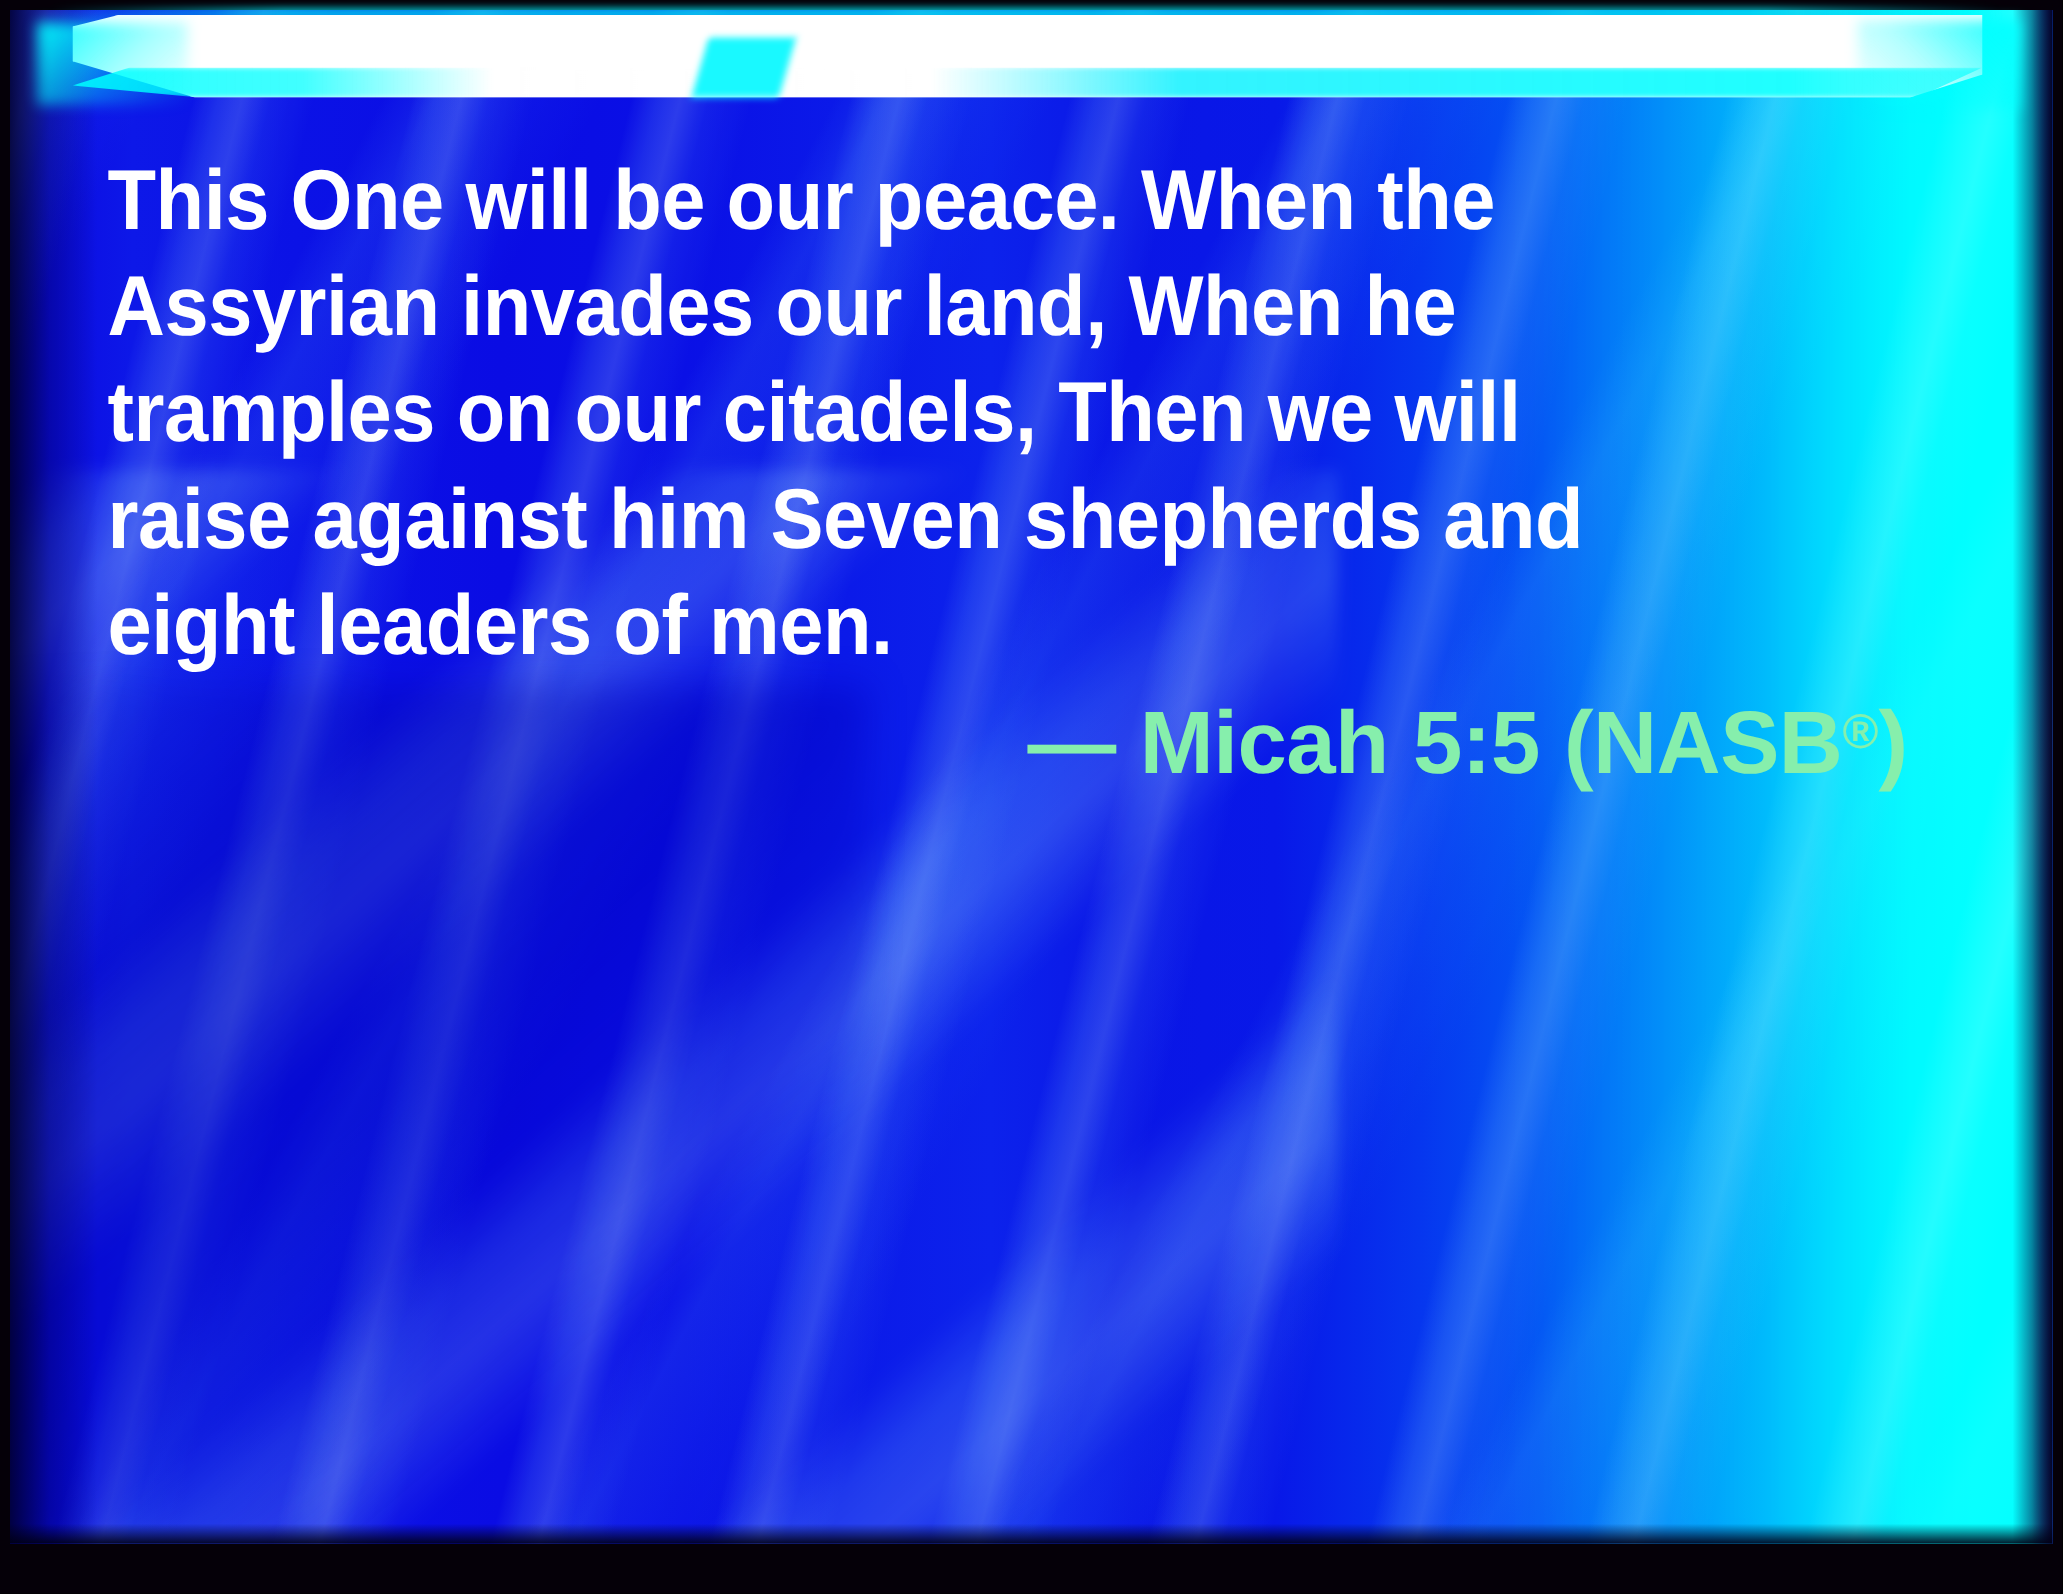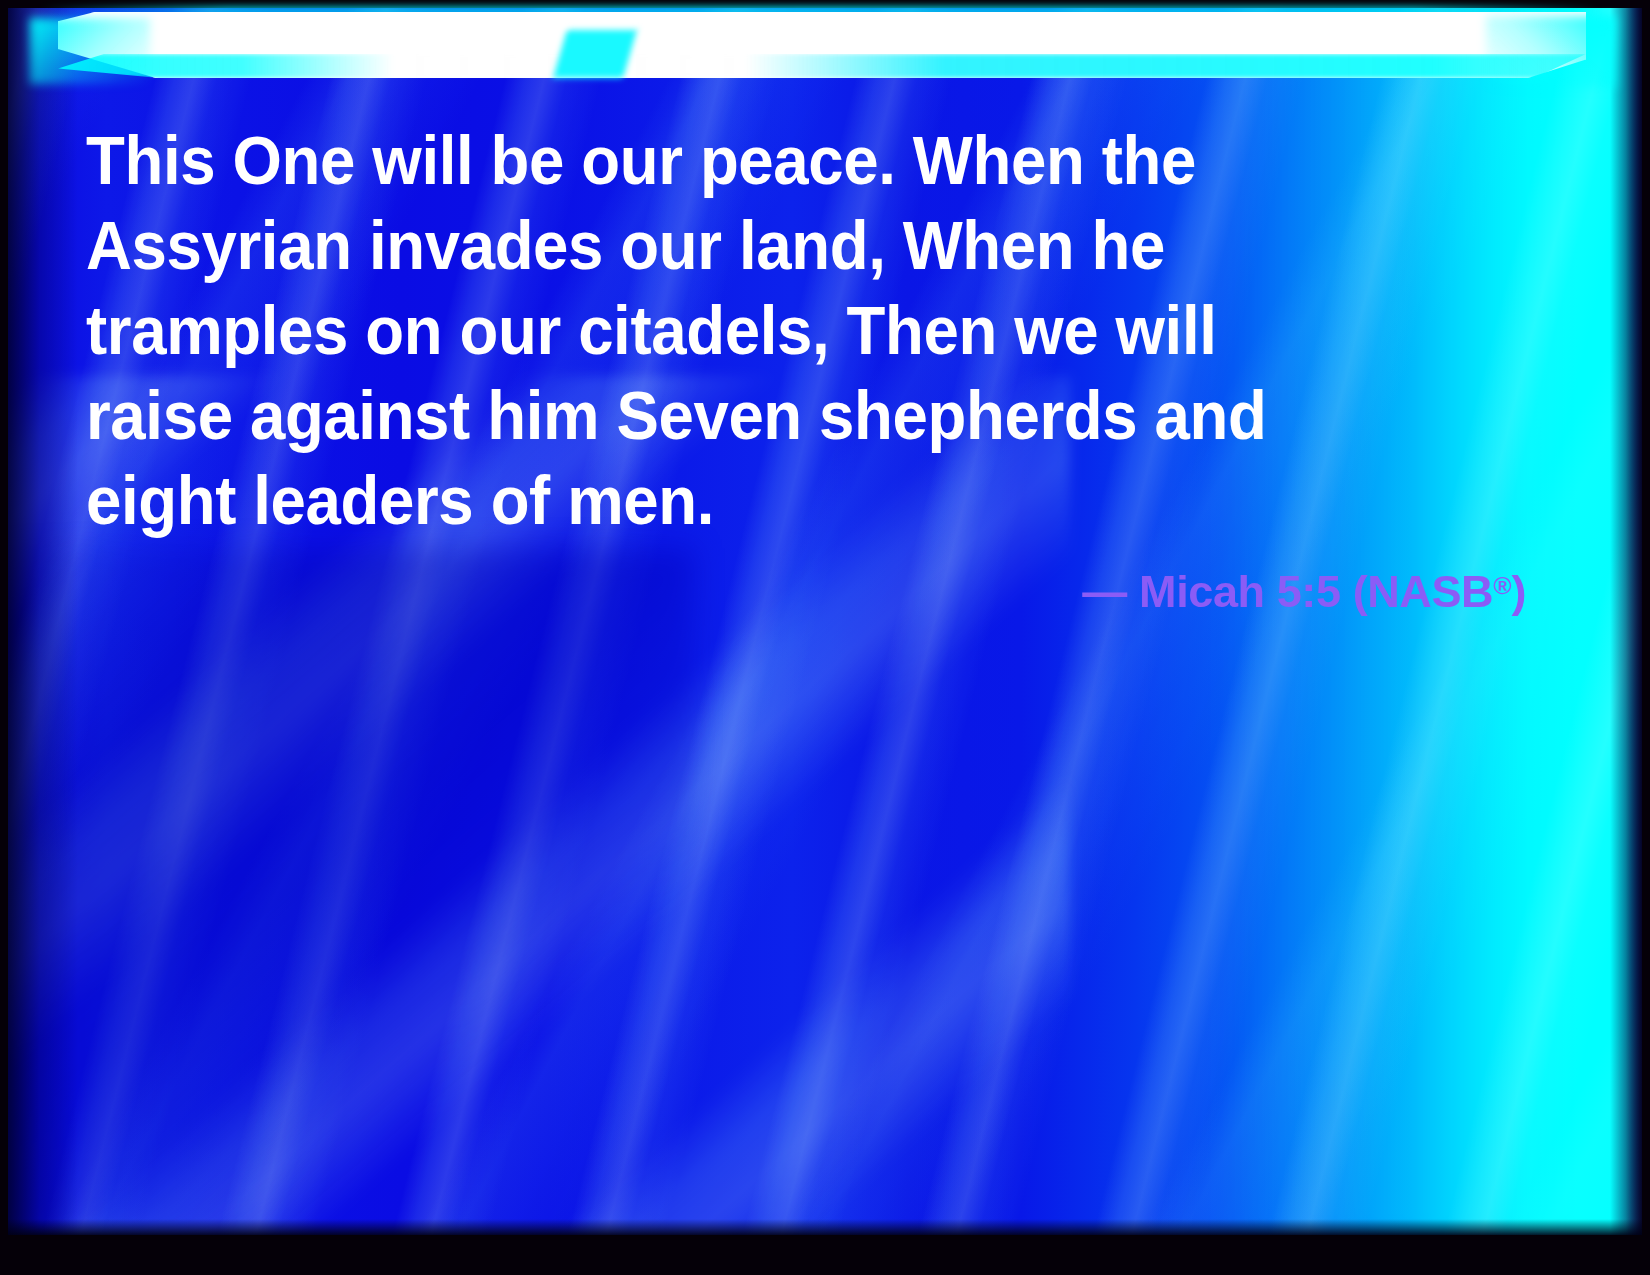--- a/index.html
+++ b/index.html
@@ -280,24 +280,24 @@
     transform: scaleX(0.935);
     transform-origin: left top;
     white-space: pre-wrap;
   }
   .attribution {
     position: absolute;
     left: 86px;
     top: 543px;
     width: 1440px;
     text-align: right;
-    color: #8b5cf6;
+    color: #86efac;
     font-family: "Liberation Sans Narrow", "Liberation Sans", "DejaVu Sans", sans-serif;
     font-weight: bold;
-    font-size: 45px;
+    font-size: 71px;
     line-height: 85px;
     letter-spacing: -0.4px;
   }
   .attribution .reg {
     font-size: 0.55em;
     vertical-align: 0.52em;
     letter-spacing: 0;
   }
 </style>
 </head>

